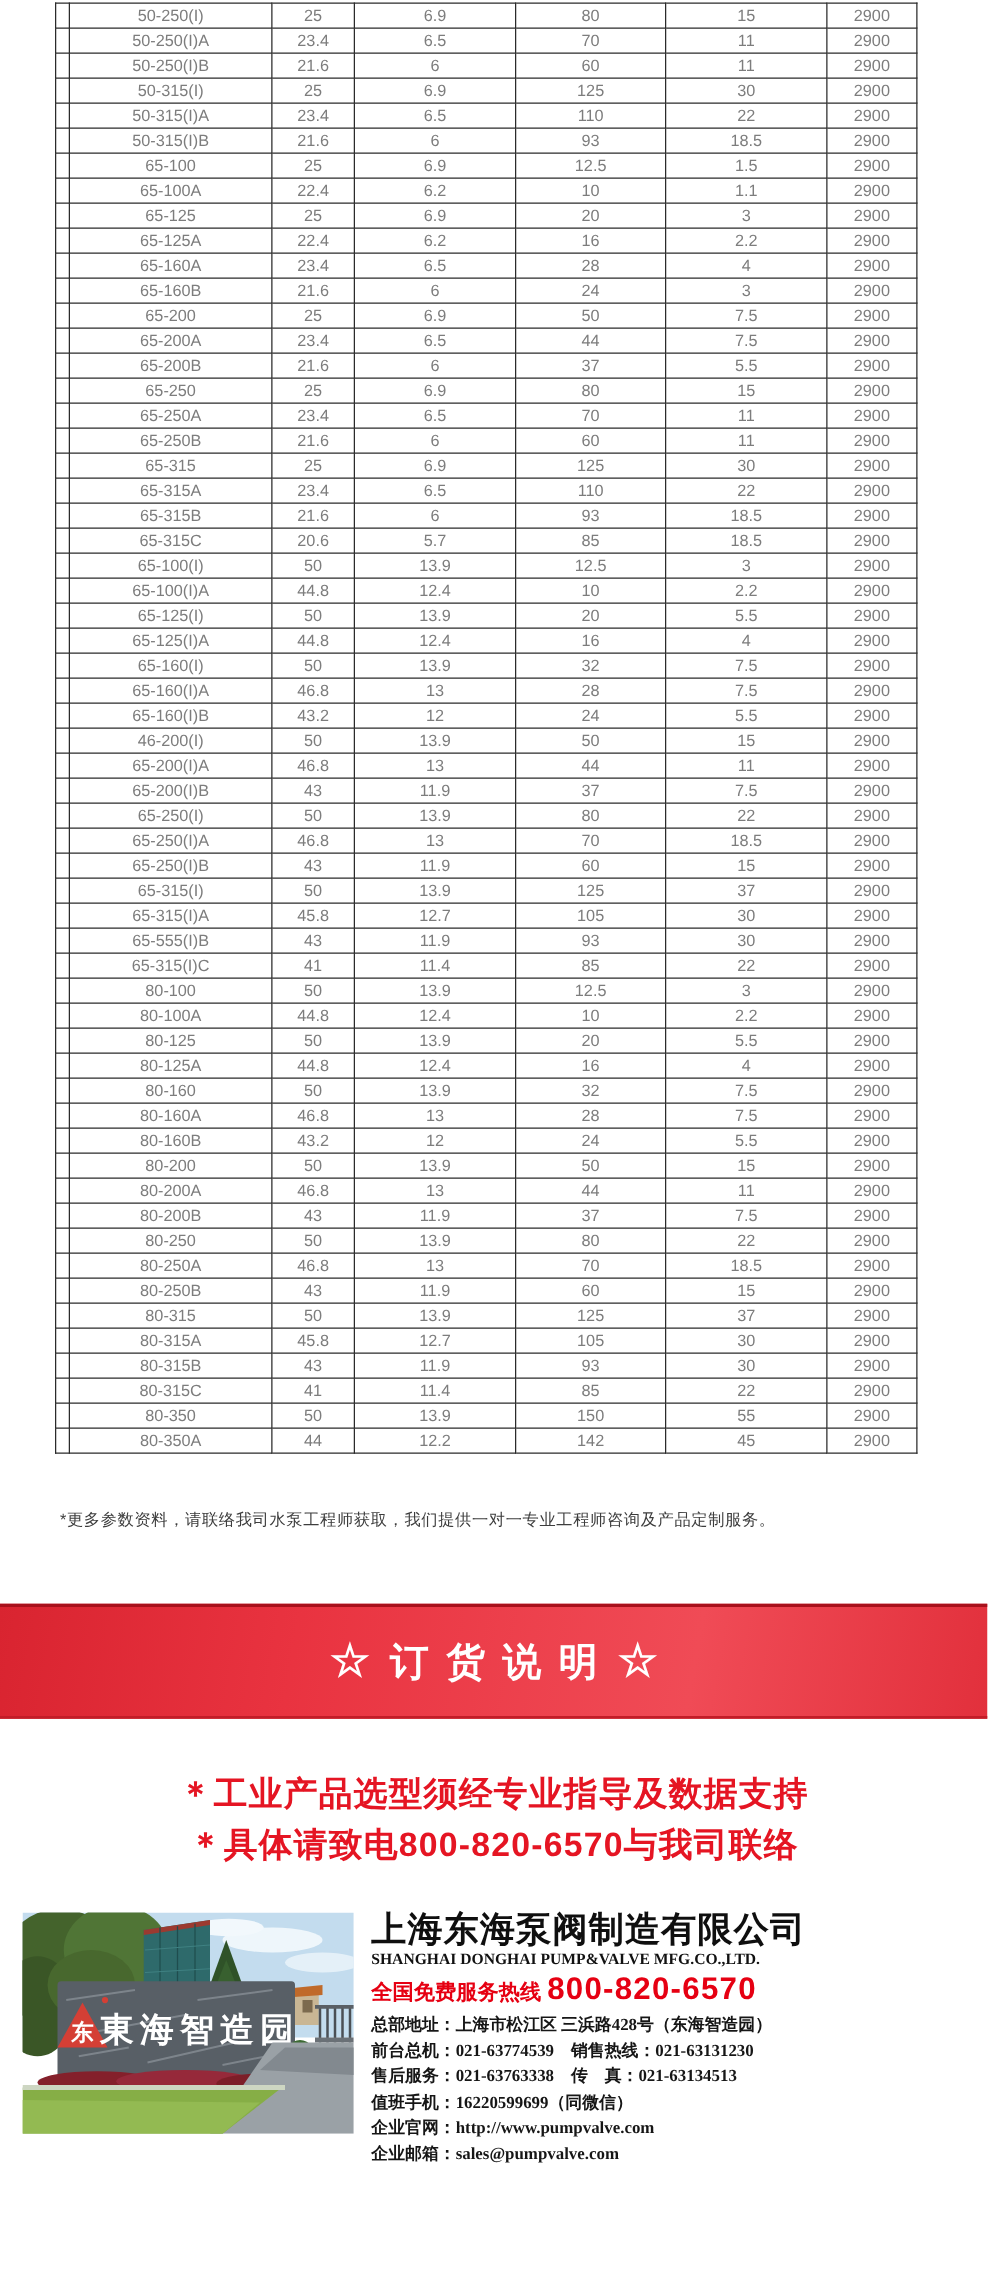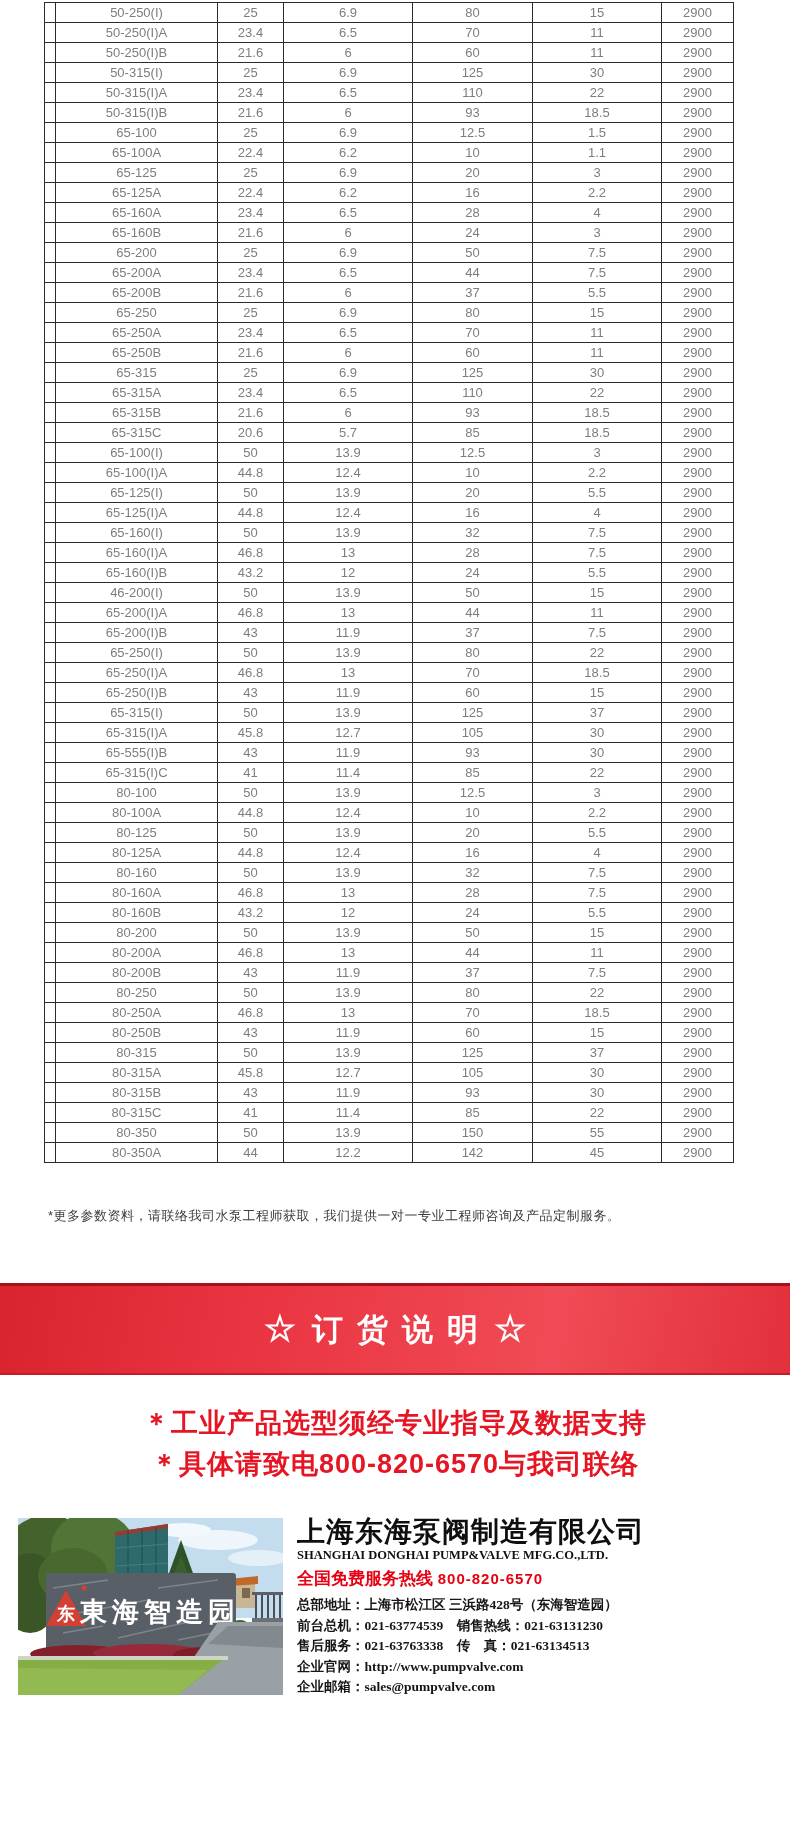--- a/index.html
+++ b/index.html
@@ -39,42 +39,42 @@
   }
   .banner .star{
     color:#ffffff;font-size:36px;font-weight:bold;line-height:1;
     margin:0 16px;
   }
   .banner .title{
     color:#ffffff;font-size:31px;font-weight:bold;letter-spacing:14px;
     line-height:1;margin-right:-14px;
   }
   
-  .notices{margin-top:32px;text-align:center;}
+  .notices{margin-top:44px;text-align:center;}
   .notice-line{
     font-size:27px;font-weight:bold;color:#e51523;letter-spacing:1px;
     line-height:32px;margin:0 0 9px 0;
   }
   
   .company{margin:38px 0 0 18px;display:flex;align-items:flex-start;}
   .photo{width:265px;height:177px;flex:0 0 auto;display:block;}
   .info{margin-left:14px;width:490px;}
   .name-cn{
     font-size:28px;font-weight:bold;color:#0f0f0f;letter-spacing:1px;
     line-height:28px;white-space:nowrap;
   }
   .name-en{
     font-family:"Liberation Serif",serif;font-weight:bold;color:#111;
     font-size:12.5px;line-height:16px;margin-top:1px;white-space:nowrap;
   }
   .hotline{
     color:#e60012;font-weight:bold;font-size:17px;line-height:24px;
     margin-top:4px;white-space:nowrap;
   }
-  .hotline .num{font-size:15px;letter-spacing:1px;}
+  .hotline .num{font-size:25px;letter-spacing:1px;}
   .contacts{margin-top:4px;}
   .contact-line{
     font-family:"Liberation Serif",serif;font-weight:bold;color:#161616;
     font-size:13.5px;line-height:20.5px;white-space:nowrap;
   }
 </style>
 </head>
 <body>
 
 <div class="table-wrap">
@@ -699,17 +699,18 @@
     <div class="name-cn">上海东海泵阀制造有限公司</div>
     <div class="name-en">SHANGHAI DONGHAI PUMP&amp;VALVE MFG.CO.,LTD.</div>
     <div class="hotline">
       <span>全国免费服务热线</span>
       <span class="num">800-820-6570</span>
     </div>
     <div class="contacts">
       <div class="contact-line">总部地址：上海市松江区 三浜路428号（东海智造园）</div>
       <div class="contact-line">前台总机：021-63774539　销售热线：021-63131230</div>
       <div class="contact-line">售后服务：021-63763338　传　真：021-63134513</div>
+      <div class="contact-line">值班手机：16220599699（同微信）</div>
       <div class="contact-line">企业官网：http://www.pumpvalve.com</div>
       <div class="contact-line">企业邮箱：sales@pumpvalve.com</div>
     </div>
   </div>
 </div>
 
 </body></html>

